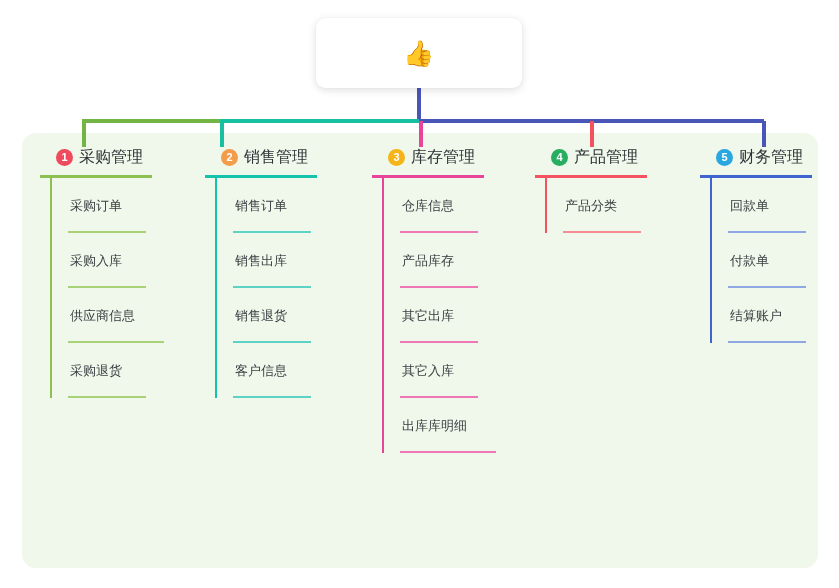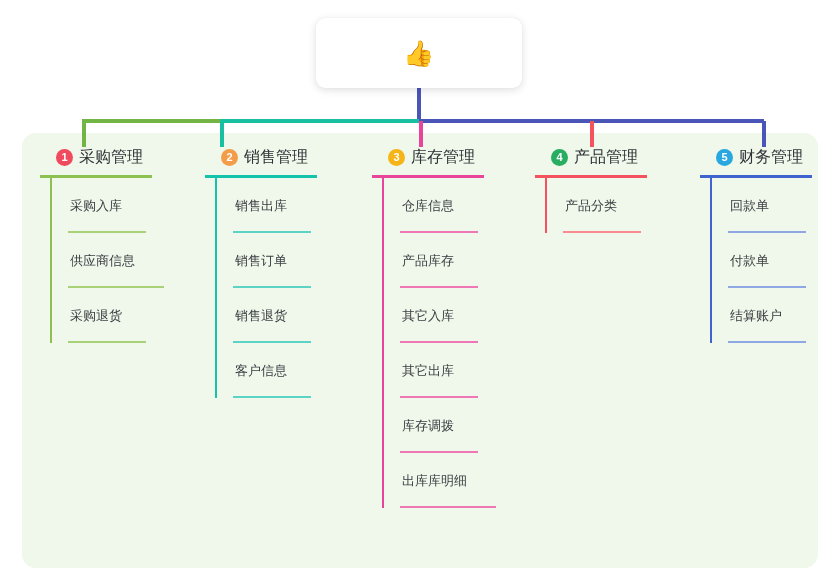--- a/index.html
+++ b/index.html
@@ -186,20 +186,24 @@
   <div id="columns">
       <div class="column" style="left: 40px;">
         <div class="col-header">
           <span class="badge" style="background: rgb(240, 74, 94);">1</span>
           <span class="col-title">采购管理</span>
         </div>
         <div class="col-rule" style="background: rgb(140, 193, 82);"></div>
         <div class="col-body">
           <div class="spine" style="background: rgb(140, 193, 82);"></div>
           <div class="leaf">
+            <span class="leaf-text">采购订单</span>
+            <div class="leaf-rule" style="background: rgb(168, 209, 120);"></div>
+          </div>
+          <div class="leaf">
             <span class="leaf-text">采购入库</span>
             <div class="leaf-rule" style="background: rgb(168, 209, 120);"></div>
           </div>
           <div class="leaf wide">
             <span class="leaf-text">供应商信息</span>
             <div class="leaf-rule" style="background: rgb(168, 209, 120);"></div>
           </div>
           <div class="leaf">
             <span class="leaf-text">采购退货</span>
             <div class="leaf-rule" style="background: rgb(168, 209, 120);"></div>
@@ -208,28 +212,28 @@
       </div>
       <div class="column" style="left: 205px;">
         <div class="col-header">
           <span class="badge" style="background: rgb(243, 156, 74);">2</span>
           <span class="col-title">销售管理</span>
         </div>
         <div class="col-rule" style="background: rgb(21, 195, 173);"></div>
         <div class="col-body">
           <div class="spine" style="background: rgb(21, 195, 173);"></div>
           <div class="leaf">
+            <span class="leaf-text">销售订单</span>
+            <div class="leaf-rule" style="background: rgb(92, 211, 196);"></div>
+          </div>
+          <div class="leaf">
             <span class="leaf-text">销售出库</span>
             <div class="leaf-rule" style="background: rgb(92, 211, 196);"></div>
           </div>
           <div class="leaf">
-            <span class="leaf-text">销售订单</span>
-            <div class="leaf-rule" style="background: rgb(92, 211, 196);"></div>
-          </div>
-          <div class="leaf">
             <span class="leaf-text">销售退货</span>
             <div class="leaf-rule" style="background: rgb(92, 211, 196);"></div>
           </div>
           <div class="leaf">
             <span class="leaf-text">客户信息</span>
             <div class="leaf-rule" style="background: rgb(92, 211, 196);"></div>
           </div>
         </div>
       </div>
       <div class="column" style="left: 372px;">
@@ -242,29 +246,25 @@
           <div class="spine" style="background: rgb(232, 68, 154);"></div>
           <div class="leaf">
             <span class="leaf-text">仓库信息</span>
             <div class="leaf-rule" style="background: rgb(239, 119, 182);"></div>
           </div>
           <div class="leaf">
             <span class="leaf-text">产品库存</span>
             <div class="leaf-rule" style="background: rgb(239, 119, 182);"></div>
           </div>
           <div class="leaf">
+            <span class="leaf-text">其它出库</span>
+            <div class="leaf-rule" style="background: rgb(239, 119, 182);"></div>
+          </div>
+          <div class="leaf">
             <span class="leaf-text">其它入库</span>
-            <div class="leaf-rule" style="background: rgb(239, 119, 182);"></div>
-          </div>
-          <div class="leaf">
-            <span class="leaf-text">其它出库</span>
-            <div class="leaf-rule" style="background: rgb(239, 119, 182);"></div>
-          </div>
-          <div class="leaf">
-            <span class="leaf-text">库存调拨</span>
             <div class="leaf-rule" style="background: rgb(239, 119, 182);"></div>
           </div>
           <div class="leaf wide">
             <span class="leaf-text">出库库明细</span>
             <div class="leaf-rule" style="background: rgb(239, 119, 182);"></div>
           </div>
         </div>
       </div>
       <div class="column" style="left: 535px;">
         <div class="col-header">

